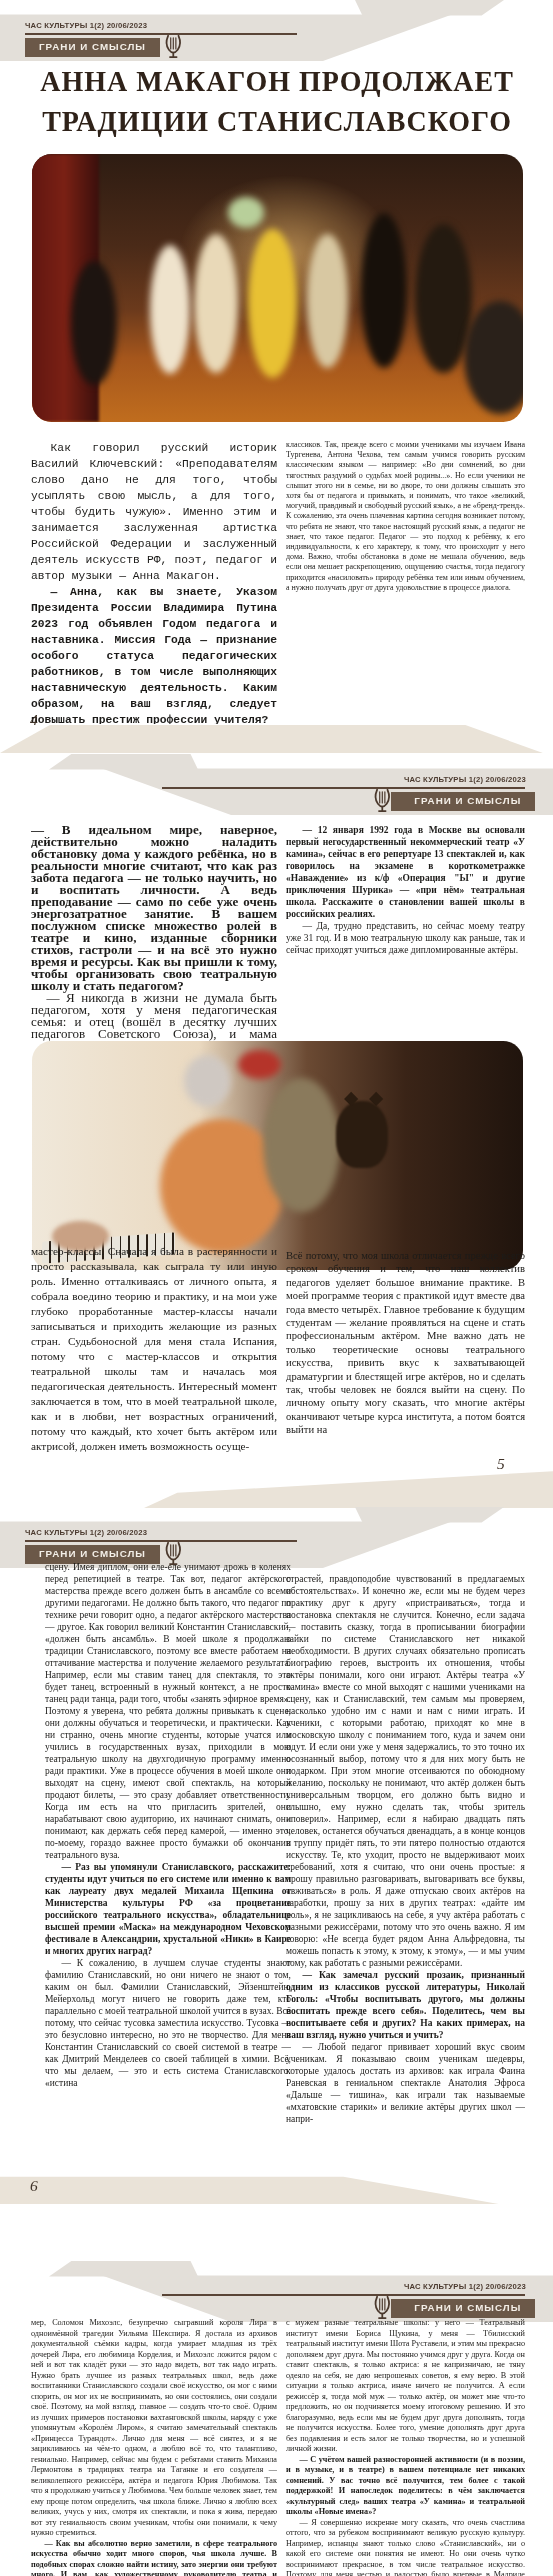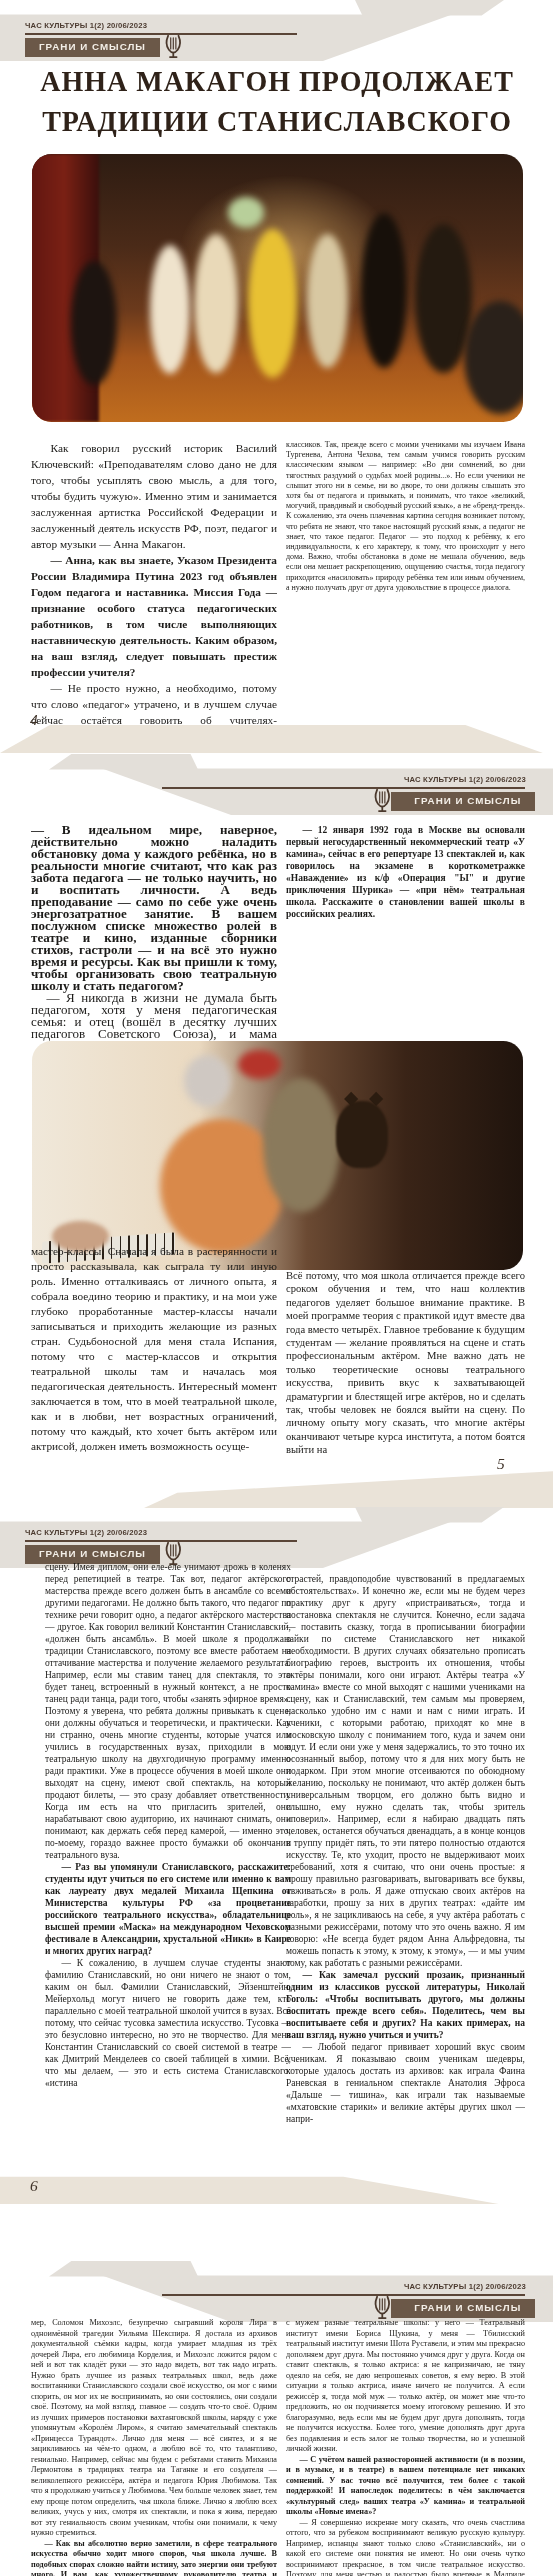--- a/index.html
+++ b/index.html
@@ -30,21 +30,21 @@
   .title{position:absolute;left:20.6px;width:513px;text-align:center;font-weight:bold;color:#2f2219;
          font-size:28px;letter-spacing:1px;line-height:36px;transform:scaleY(1.08);}
   
   .photo{position:absolute;border-radius:19.6px;overflow:hidden;}
   .blob{position:absolute;border-radius:50%;filter:blur(3.6px);}
 
   
   .col{position:absolute;overflow:hidden;text-align:justify;}
   .col p{margin:0;}
   .bold{font-weight:bold;}
-  .fz1{font-size:11.3px;line-height:16px;}   .fz1 p{text-indent:19.6px;}
+  .fz1{font-size:11.3px;line-height:16px;}   .fz1 p{text-indent:19.6px;font-family:Liberation Mono, monospace;}
   .fz2{font-size:8px;line-height:10.2px;}
   .fz3{font-size:13px;line-height:12px;} .fz3 p{text-indent:15.5px;}
   .fz4{font-size:11.3px;line-height:15px;}
   .fz5{font-size:9.5px;line-height:12px;} .fz5 p{text-indent:16.5px;}
   .fz6{font-size:10.6px;line-height:13.4px;}
   .fz7{font-size:9.5px;line-height:12px;} .fz7 p{text-indent:16.5px;}
   .fz8{font-size:8.2px;line-height:10.5px;}   .fz8 p{text-indent:13.4px;}
   .col p.noind{text-indent:0;}
 
   .pagenum{position:absolute;font-style:italic;font-size:15.5px;color:#3f3228;}
@@ -113,39 +113,40 @@
     <svg class="lyre" style="left:372px;color:#4a382c" viewBox="0 0 28 34">
         <use href="#lyre-shape"></use>
       </svg>
 
     <div class="col fz3" style="left:31px;top:70px;width:246px;height:217px">
       <p class="bold noind">— В идеальном мире, наверное, действительно можно наладить обстановку дома у каждого ребёнка, но в реальности многие считают, что как раз забота педагога — не только научить, но и воспитать личности. А ведь преподавание — само по себе уже очень энергозатратное занятие. В вашем послужном списке множество ролей в театре и кино, изданные сборники стихов, гастроли — и на всё это нужно время и ресурсы. Как вы пришли к тому, чтобы организовать свою театральную школу и стать педагогом?</p>
       <p>— Я никогда в жизни не думала быть педагогом, хотя у меня педагогическая семья: и отец (вошёл в десятку лучших педагогов Советского Союза), и мама (преподавала русский язык и литературу), и бабушка. Я никогда не хотела преподавать, но так случилось, что на гастролях в разных странах мне сразу предлагали давать</p>
     </div>
     <div class="col fz5" style="left:286px;top:70px;width:239px;height:217px">
       <p class="bold">— 12 января 1992 года в Москве вы основали первый негосударственный некоммерческий театр «У камина», сейчас в его репертуаре 13 спектаклей и, как говорилось на экзамене в короткометражке «Наваждение» из к/ф «Операция "Ы" и другие приключения Шурика» — «при нём» театральная школа. Расскажите о становлении вашей школы в российских реалиях.</p>
+      <p>— Да, трудно представить, но сейчас моему театру уже 31 год. И в мою театральную школу как раньше, так и сейчас приходят учиться даже дипломированные актёры.</p>
     </div>
 
     <div class="photo" style="left:32px;top:287px;width:491px;height:229px;background:linear-gradient(90deg,#f0e8da 0%,#ead9c0 34%,#6b4a33 56%,#3a2417 76%,#20140d 100%);">
       <div class="blob" style="left:26%;top:34%;width:124px;height:134px;background:#d9894a;"></div>
       <div class="blob" style="left:31%;top:6%;width:47px;height:52px;background:#cfc8c2;"></div>
       <div class="blob" style="left:42%;top:4%;width:43px;height:29px;background:#b5342a;"></div>
       <div class="blob" style="left:47%;top:16%;width:77px;height:134px;background:#8a7a5c;"></div>
       <div class="blob" style="left:60%;top:8%;width:185px;height:103px;background:#4a3category Missing"></div>
       <div class="blob" style="left:62%;top:26%;width:52px;height:67px;background:#2b1c10;border-radius:46% 46% 40% 40%;filter:blur(1px);"></div>
       <div style="position:absolute;left:64%;top:23%;width:10.3px;height:10.3px;background:#2b1c10;transform:rotate(45deg);"></div>
       <div style="position:absolute;left:69%;top:23%;width:10.3px;height:10.3px;background:#2b1c10;transform:rotate(45deg);"></div>
       <div style="position:absolute;left:2%;bottom:5%;width:27%;height:21.6px;border-radius:2.1px;transform:skewY(-4deg);background:repeating-linear-gradient(90deg,#e9e5db 0 7.2px,#292017 7.2px 8.8px);"></div>
       <div class="blob" style="left:4%;bottom:8%;width:57px;height:31px;background:#c9a184;filter:blur(2.1px);"></div>
     </div>
 
     <div class="col fz4" style="left:31px;top:490px;width:246px;height:216px">
       <p class="noind">мастер-классы. Сначала я была в растерянности и просто рассказывала, как сыграла ту или иную роль. Именно отталкиваясь от личного опыта, я собрала воедино теорию и практику, и на мои уже глубоко проработанные мастер-классы начали записываться и приходить желающие из разных стран. Судьбоносной для меня стала Испания, потому что с мастер-классов и открытия театральной школы там и началась моя педагогическая деятельность. Интересный момент заключается в том, что в моей театральной школе, как и в любви, нет возрастных ограничений, потому что каждый, кто хочет быть актёром или актрисой, должен иметь возможность осуще-</p>
     </div>
-    <div class="col fz6" style="left:286px;top:515px;width:239px;height:196px">
+    <div class="col fz6" style="left:286px;top:495px;width:239px;height:196px">
       <p class="noind">Всё потому, что моя школа отличается прежде всего сроком обучения и тем, что наш коллектив педагогов уделяет большое внимание практике. В моей программе теория с практикой идут вместе два года вместо четырёх. Главное требование к будущим студентам — желание проявляться на сцене и стать профессиональным актёром. Мне важно дать не только теоретические основы театрального искусства, привить вкус к захватывающей драматургии и блестящей игре актёров, но и сделать так, чтобы человек не боялся выйти на сцену. По личному опыту могу сказать, что многие актёры оканчивают четыре курса института, а потом боятся выйти на</p>
     </div>
 
     <div class="wedge" style="left:0;top:714px;width:554px;height:40px;clip-path:polygon(32% 62%,100% 8%,100% 100%,26% 100%);"></div>
     <div class="pagenum" style="left:497px;top:701px">5</div>
   </section>
 
   <section class="page" id="pg3">
     <div class="bandA left"></div>
     <div class="bandB left"></div>

